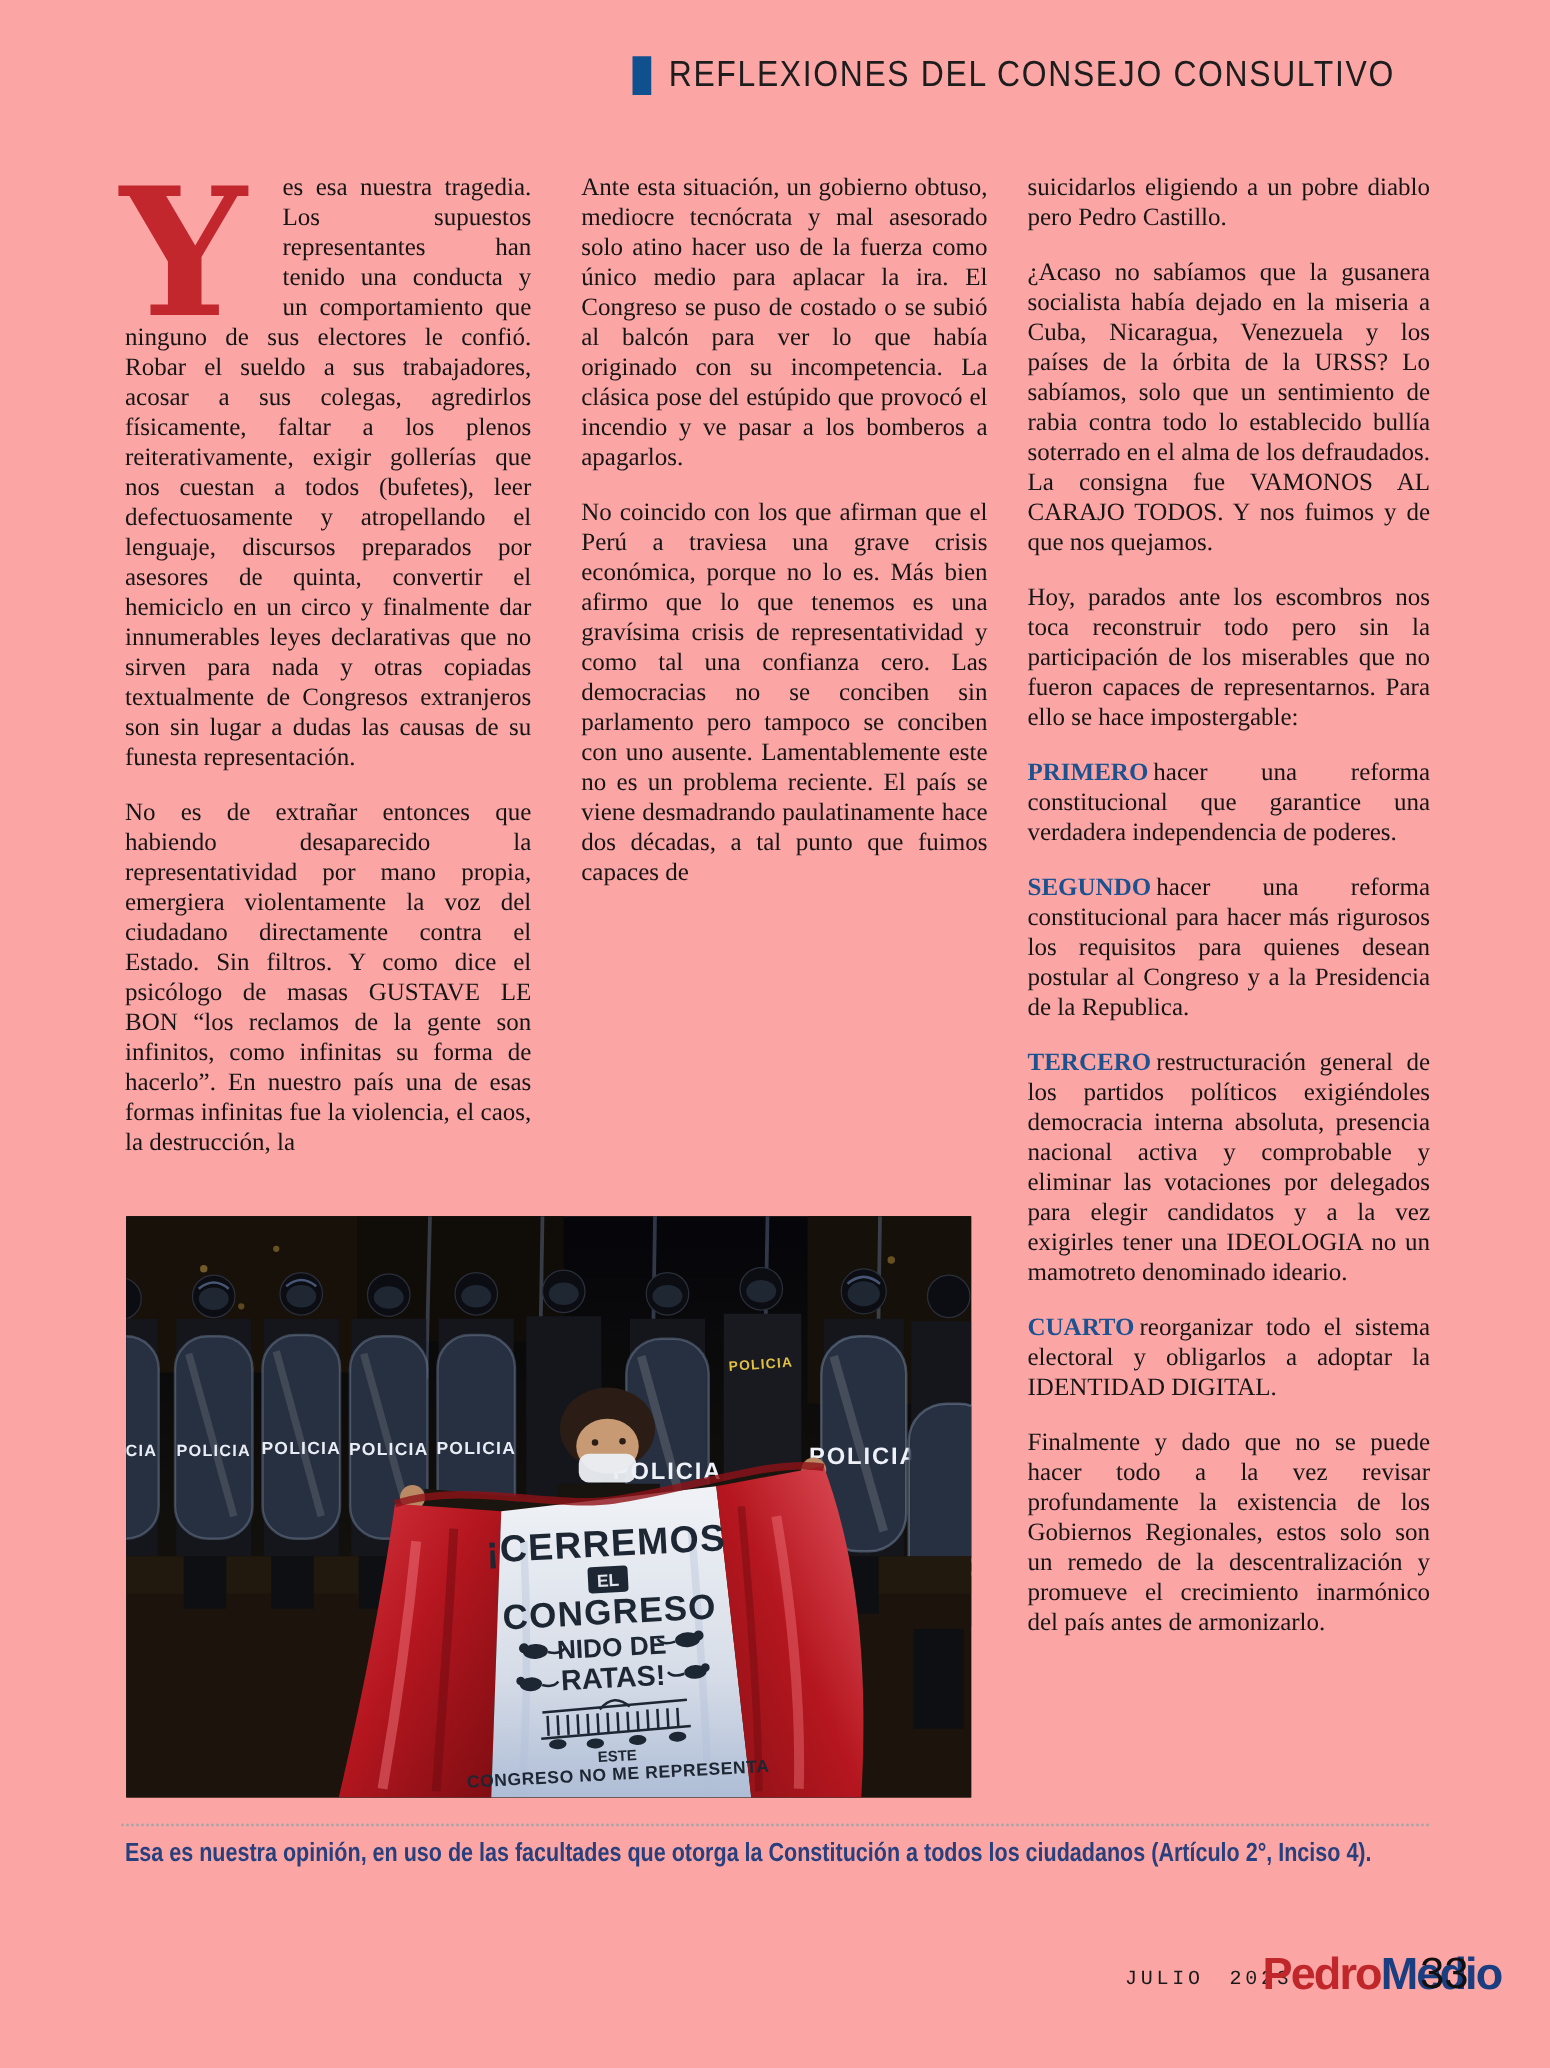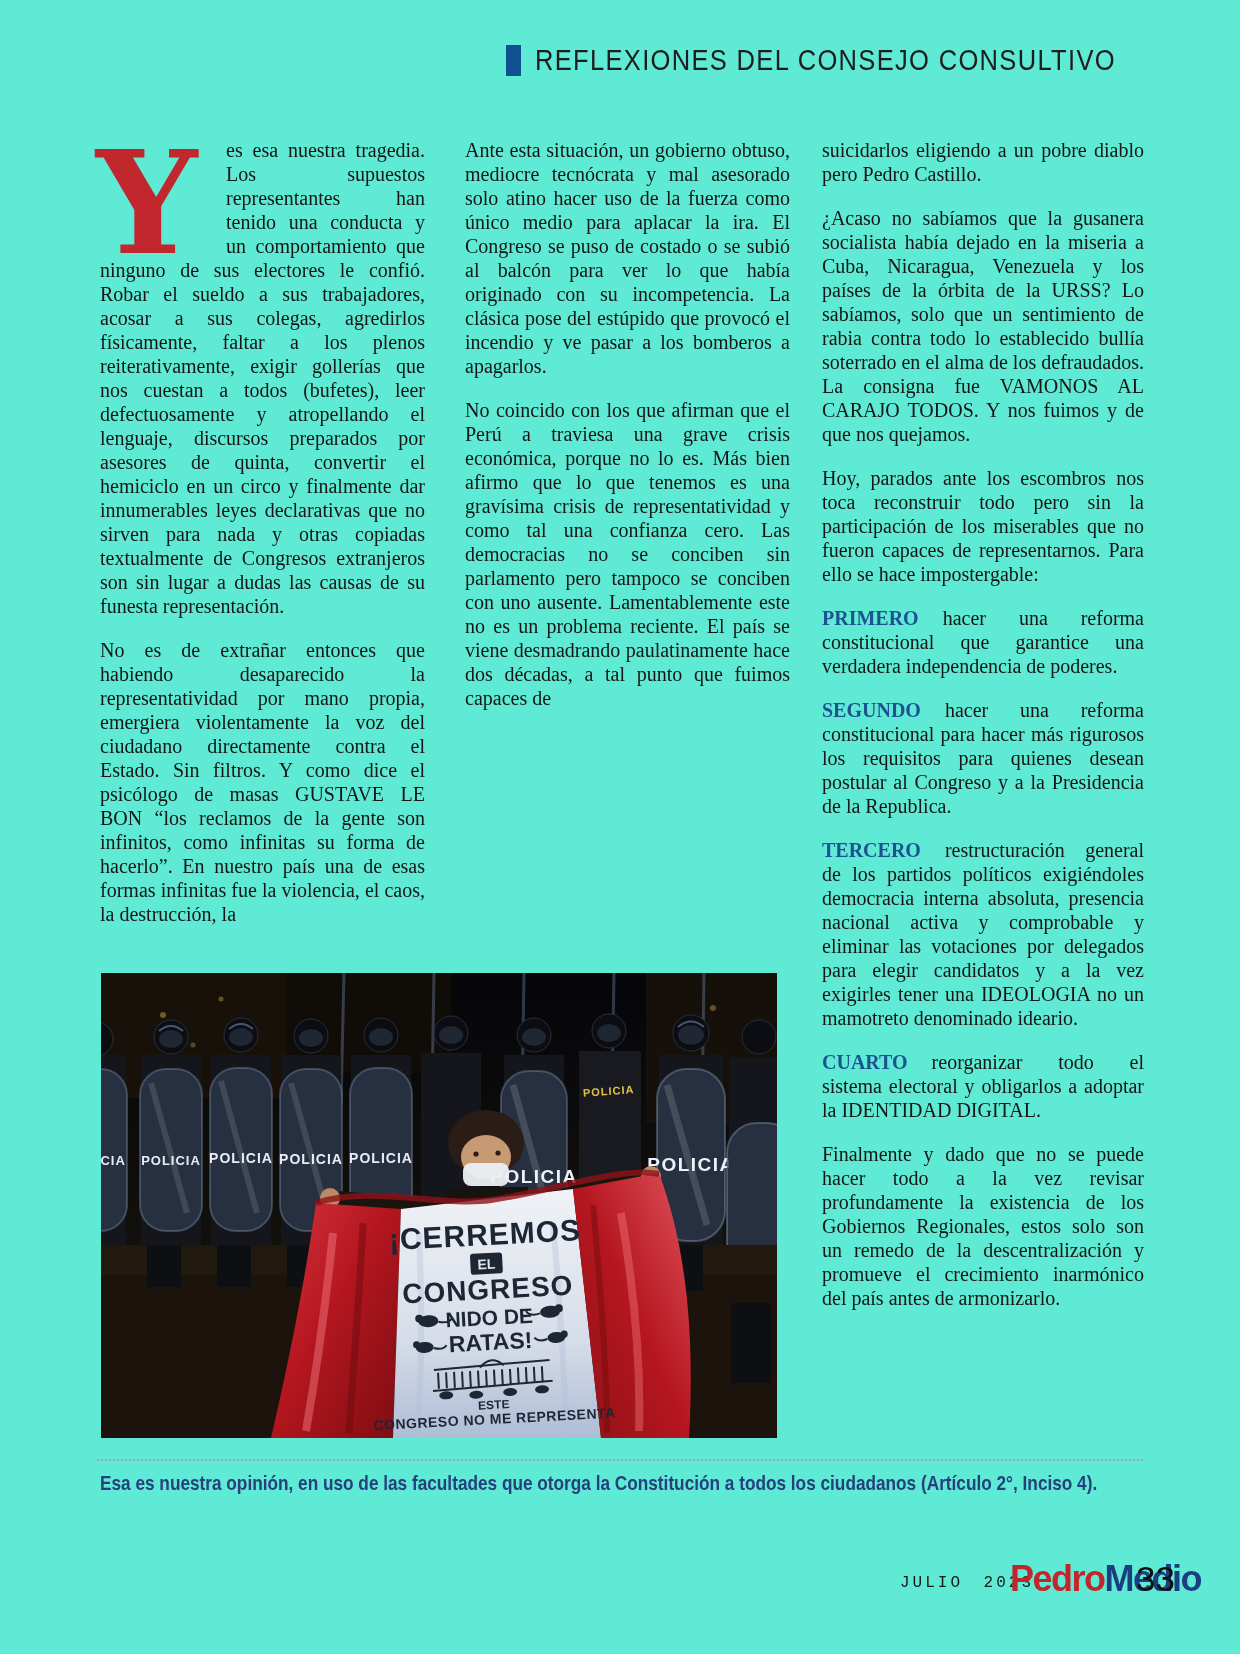--- a/index.html
+++ b/index.html
@@ -1,16 +1,16 @@
 <!DOCTYPE html>
 <html lang="es"><head>
 <meta charset="utf-8">
 <style>
   html,body{margin:0;padding:0;background:#ffffff;}
-  .page{position:relative;width:1240px;height:1654px;background:#5eead4;overflow:hidden;
+  .page{position:relative;width:1240px;height:1654px;background:#fca5a5;overflow:hidden;
         font-family:"Liberation Serif",serif;}
 
   
   .header{position:absolute;left:506px;top:44px;display:flex;align-items:center;}
   .header-square{width:15px;height:31px;background:#11508f;margin-right:14px;flex:0 0 auto;}
   .header-title{font-family:"Liberation Sans",sans-serif;font-size:29px;font-weight:400;
                 color:#1d1d1d;letter-spacing:1.5px;white-space:nowrap;
                 transform:scaleX(.88);transform-origin:left center;}
 
   
@@ -18,21 +18,21 @@
        font-size:20px;line-height:24px;color:#161616;}
   .col p{margin:0 0 20px 0;}
   #col1{left:100px;}
   #col2{left:465px;}
   #col3{left:822px;width:322px;}
 
   .dropcap-spacer{float:left;width:126px;height:98px;}
   .dropcap{position:absolute;left:-4px;top:-6px;font-family:"DejaVu Serif",serif;
            font-weight:700;font-size:142px;line-height:1;color:#c1272d;}
 
-  .kw{color:#1d5291;font-weight:bold;margin-right:24px;}
+  .kw{color:#1d5291;font-weight:bold;margin-right:4px;}
 
   
   .photo{position:absolute;left:101px;top:973px;width:676px;height:465px;background:#0d0a08;}
   .photo svg{display:block;}
 
   
   .dotted-rule{position:absolute;left:97px;top:1459px;width:1046px;height:0;
                border-top:2px dotted #a5a5a5;}
   .opinion{position:absolute;left:100px;top:1471px;font-family:"Liberation Sans",sans-serif;
            font-weight:700;font-size:21px;color:#27407d;white-space:nowrap;

